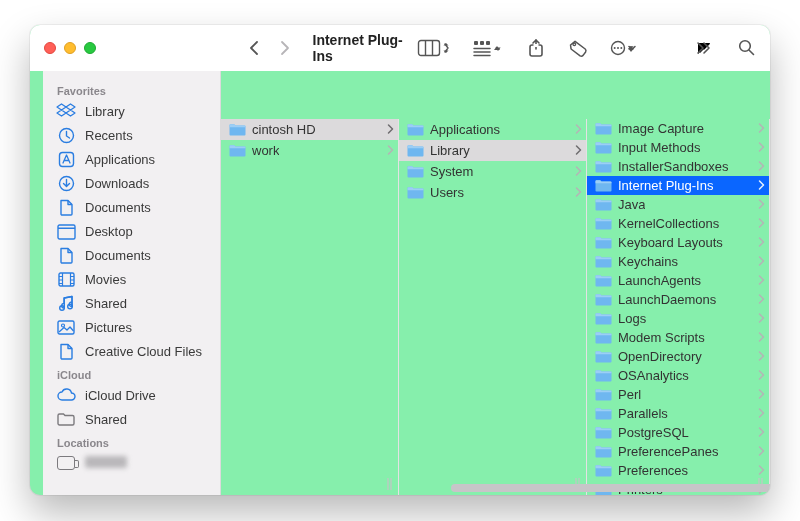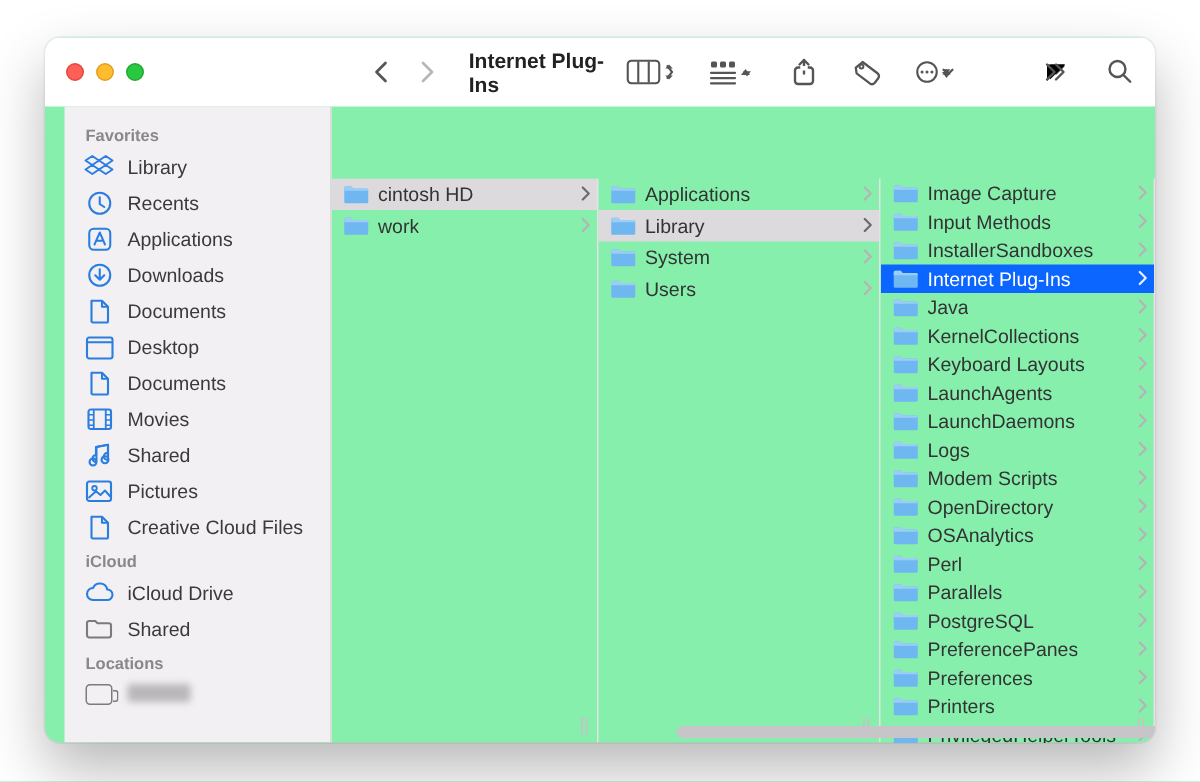--- a/index.html
+++ b/index.html
@@ -500,20 +500,32 @@
                 <path d="M1.5 1 L5.5 5 L1.5 9" stroke="#b5b3b6" stroke-width="1.5" fill="none" stroke-linecap="round" stroke-linejoin="round"></path>
               </svg></span>
           </div>
           <div class="row">
             <span class="foldericon">
               <svg width="17" height="13" viewBox="0 0 17 13">
                 <path d="M0.5 2.2 A1 1 0 0 1 1.5 1.2 L5.2 1.2 L6.4 2.6 L15.5 2.6 A1 1 0 0 1 16.5 3.6 L16.5 11.5 A1 1 0 0 1 15.5 12.5 L1.5 12.5 A1 1 0 0 1 0.5 11.5 Z" fill="#6fb7f0"></path>
                 <path d="M0.5 2.2 A1 1 0 0 1 1.5 1.2 L5.2 1.2 L6.4 2.6 L15.5 2.6 A1 1 0 0 1 16.5 3.6 L16.5 4.2 L0.5 4.2 Z" fill="#9ccef5"></path>
               </svg>
             </span>
+            <span class="label">Keychains</span>
+            <span class="chev"><svg width="7" height="10" viewBox="0 0 7 10">
+                <path d="M1.5 1 L5.5 5 L1.5 9" stroke="#b5b3b6" stroke-width="1.5" fill="none" stroke-linecap="round" stroke-linejoin="round"></path>
+              </svg></span>
+          </div>
+          <div class="row">
+            <span class="foldericon">
+              <svg width="17" height="13" viewBox="0 0 17 13">
+                <path d="M0.5 2.2 A1 1 0 0 1 1.5 1.2 L5.2 1.2 L6.4 2.6 L15.5 2.6 A1 1 0 0 1 16.5 3.6 L16.5 11.5 A1 1 0 0 1 15.5 12.5 L1.5 12.5 A1 1 0 0 1 0.5 11.5 Z" fill="#6fb7f0"></path>
+                <path d="M0.5 2.2 A1 1 0 0 1 1.5 1.2 L5.2 1.2 L6.4 2.6 L15.5 2.6 A1 1 0 0 1 16.5 3.6 L16.5 4.2 L0.5 4.2 Z" fill="#9ccef5"></path>
+              </svg>
+            </span>
             <span class="label">LaunchAgents</span>
             <span class="chev"><svg width="7" height="10" viewBox="0 0 7 10">
                 <path d="M1.5 1 L5.5 5 L1.5 9" stroke="#b5b3b6" stroke-width="1.5" fill="none" stroke-linecap="round" stroke-linejoin="round"></path>
               </svg></span>
           </div>
           <div class="row">
             <span class="foldericon">
               <svg width="17" height="13" viewBox="0 0 17 13">
                 <path d="M0.5 2.2 A1 1 0 0 1 1.5 1.2 L5.2 1.2 L6.4 2.6 L15.5 2.6 A1 1 0 0 1 16.5 3.6 L16.5 11.5 A1 1 0 0 1 15.5 12.5 L1.5 12.5 A1 1 0 0 1 0.5 11.5 Z" fill="#6fb7f0"></path>
                 <path d="M0.5 2.2 A1 1 0 0 1 1.5 1.2 L5.2 1.2 L6.4 2.6 L15.5 2.6 A1 1 0 0 1 16.5 3.6 L16.5 4.2 L0.5 4.2 Z" fill="#9ccef5"></path>

